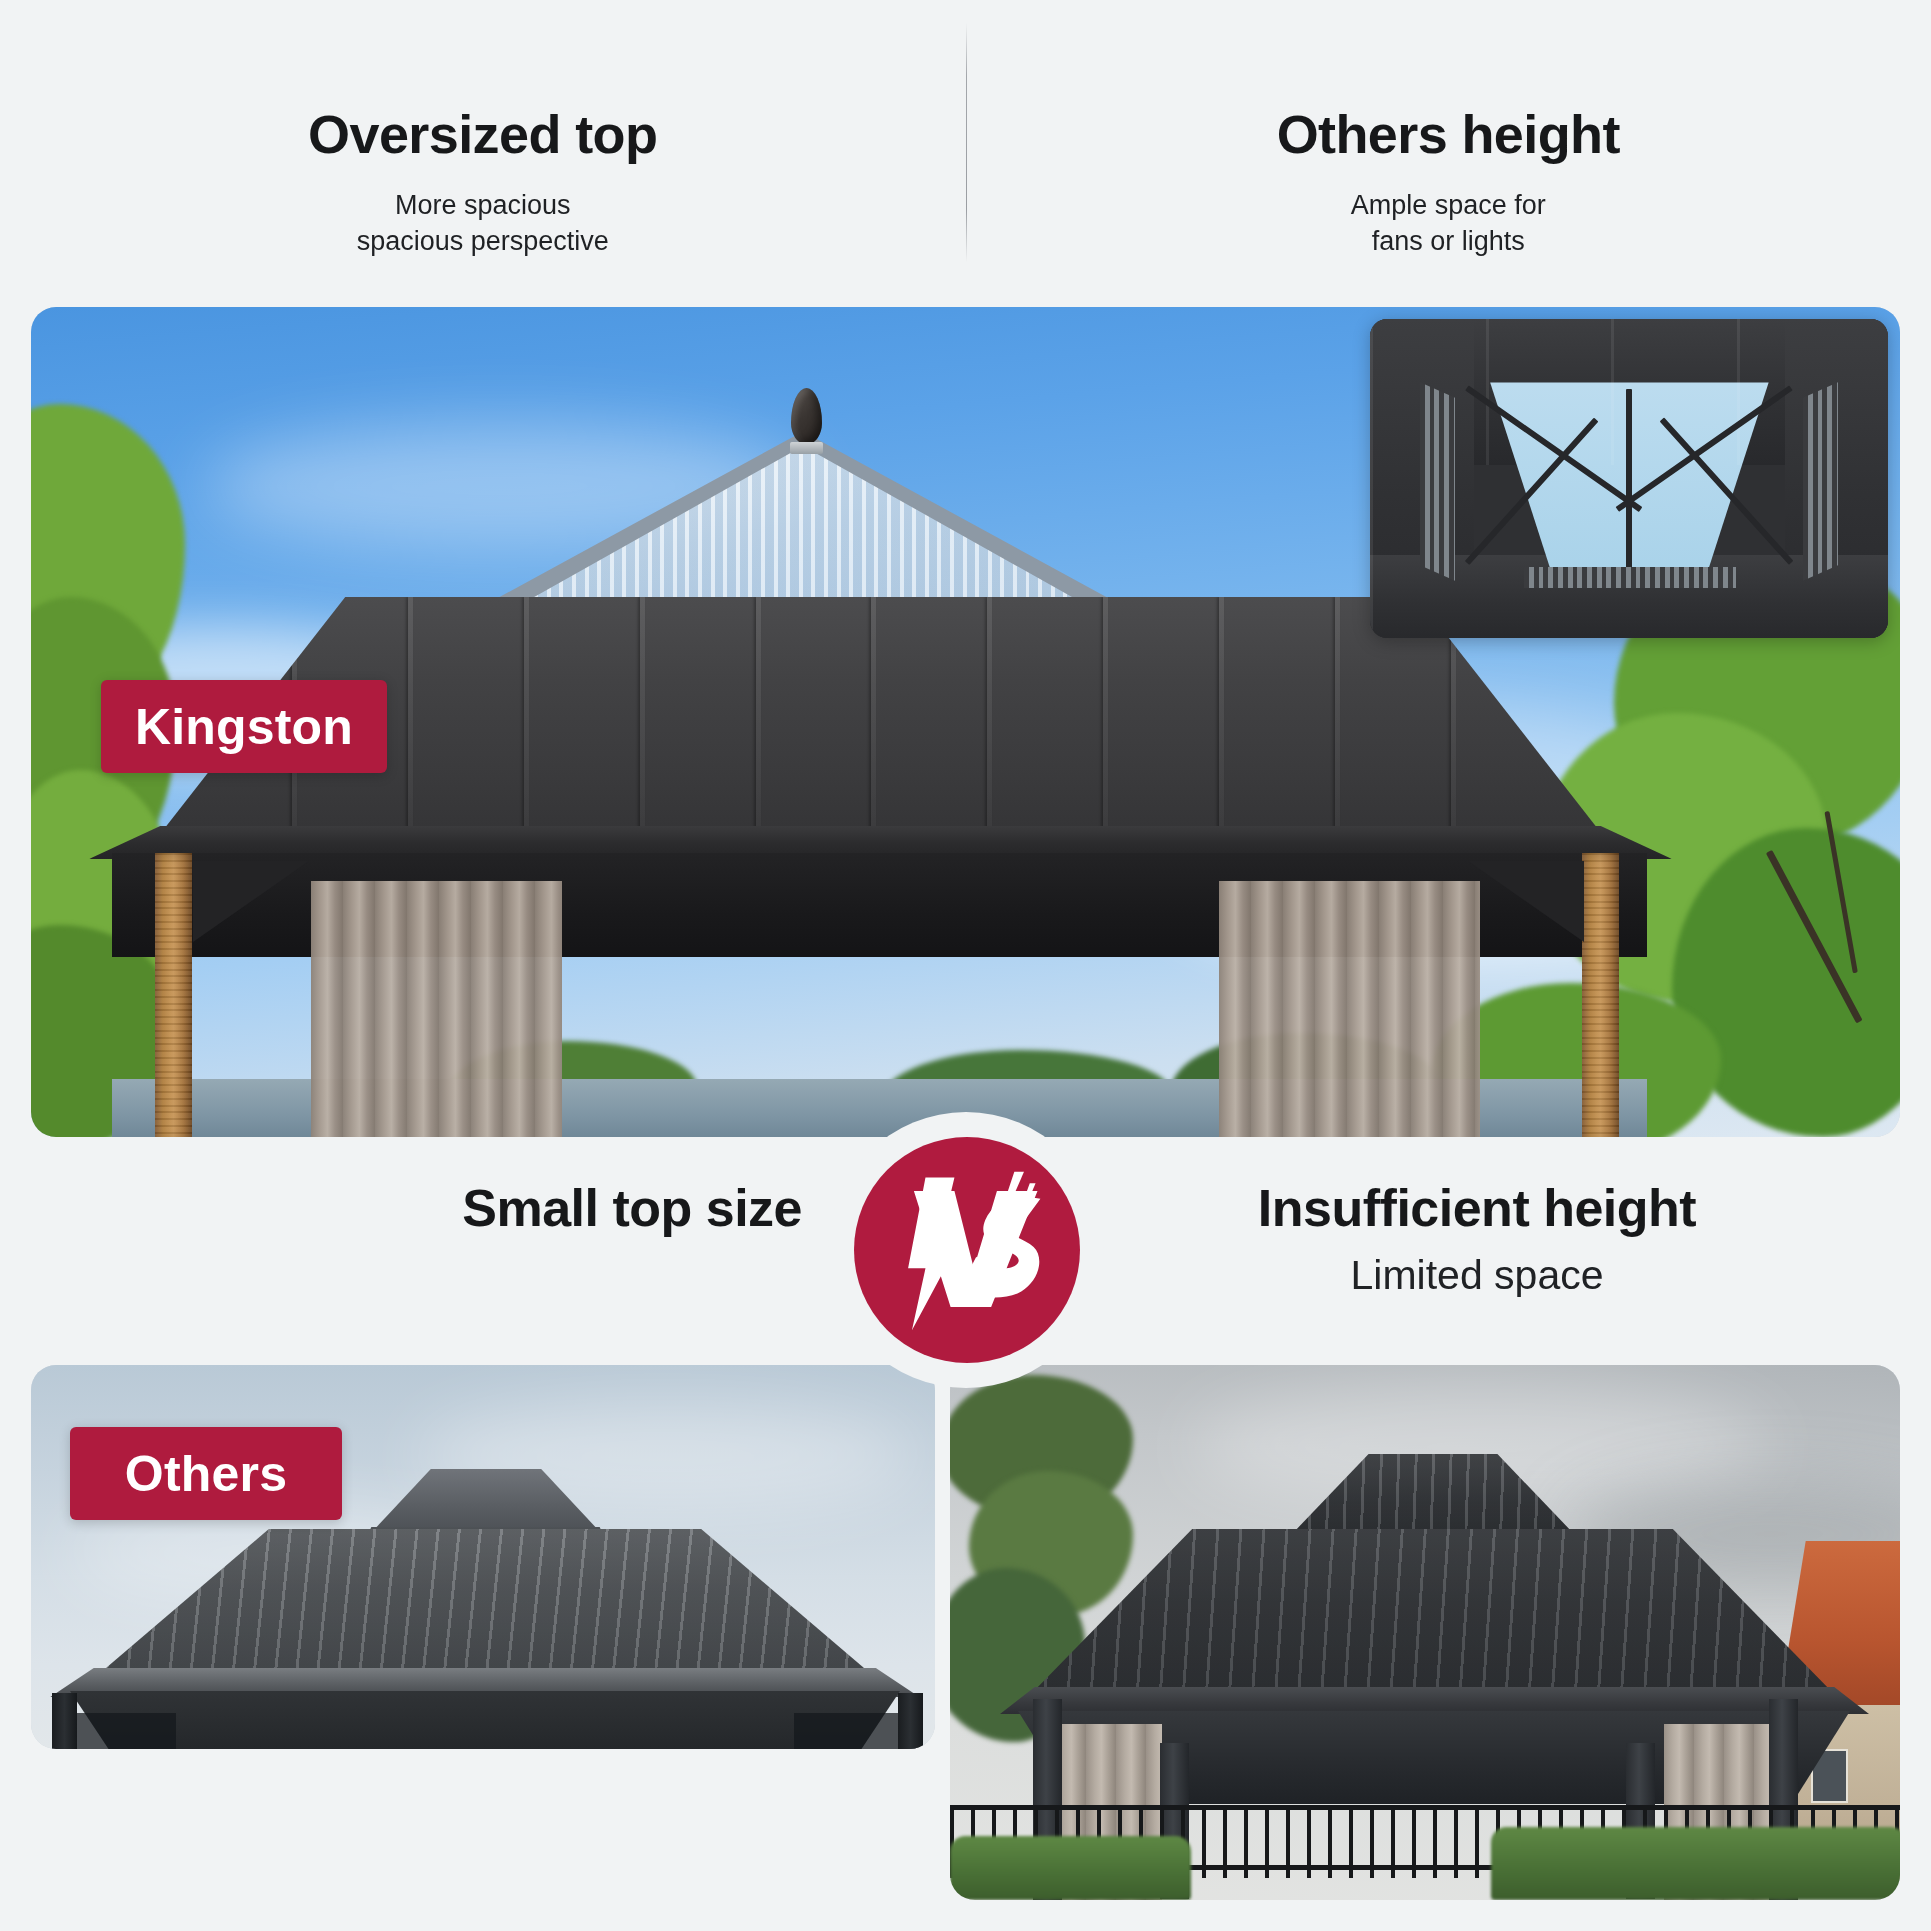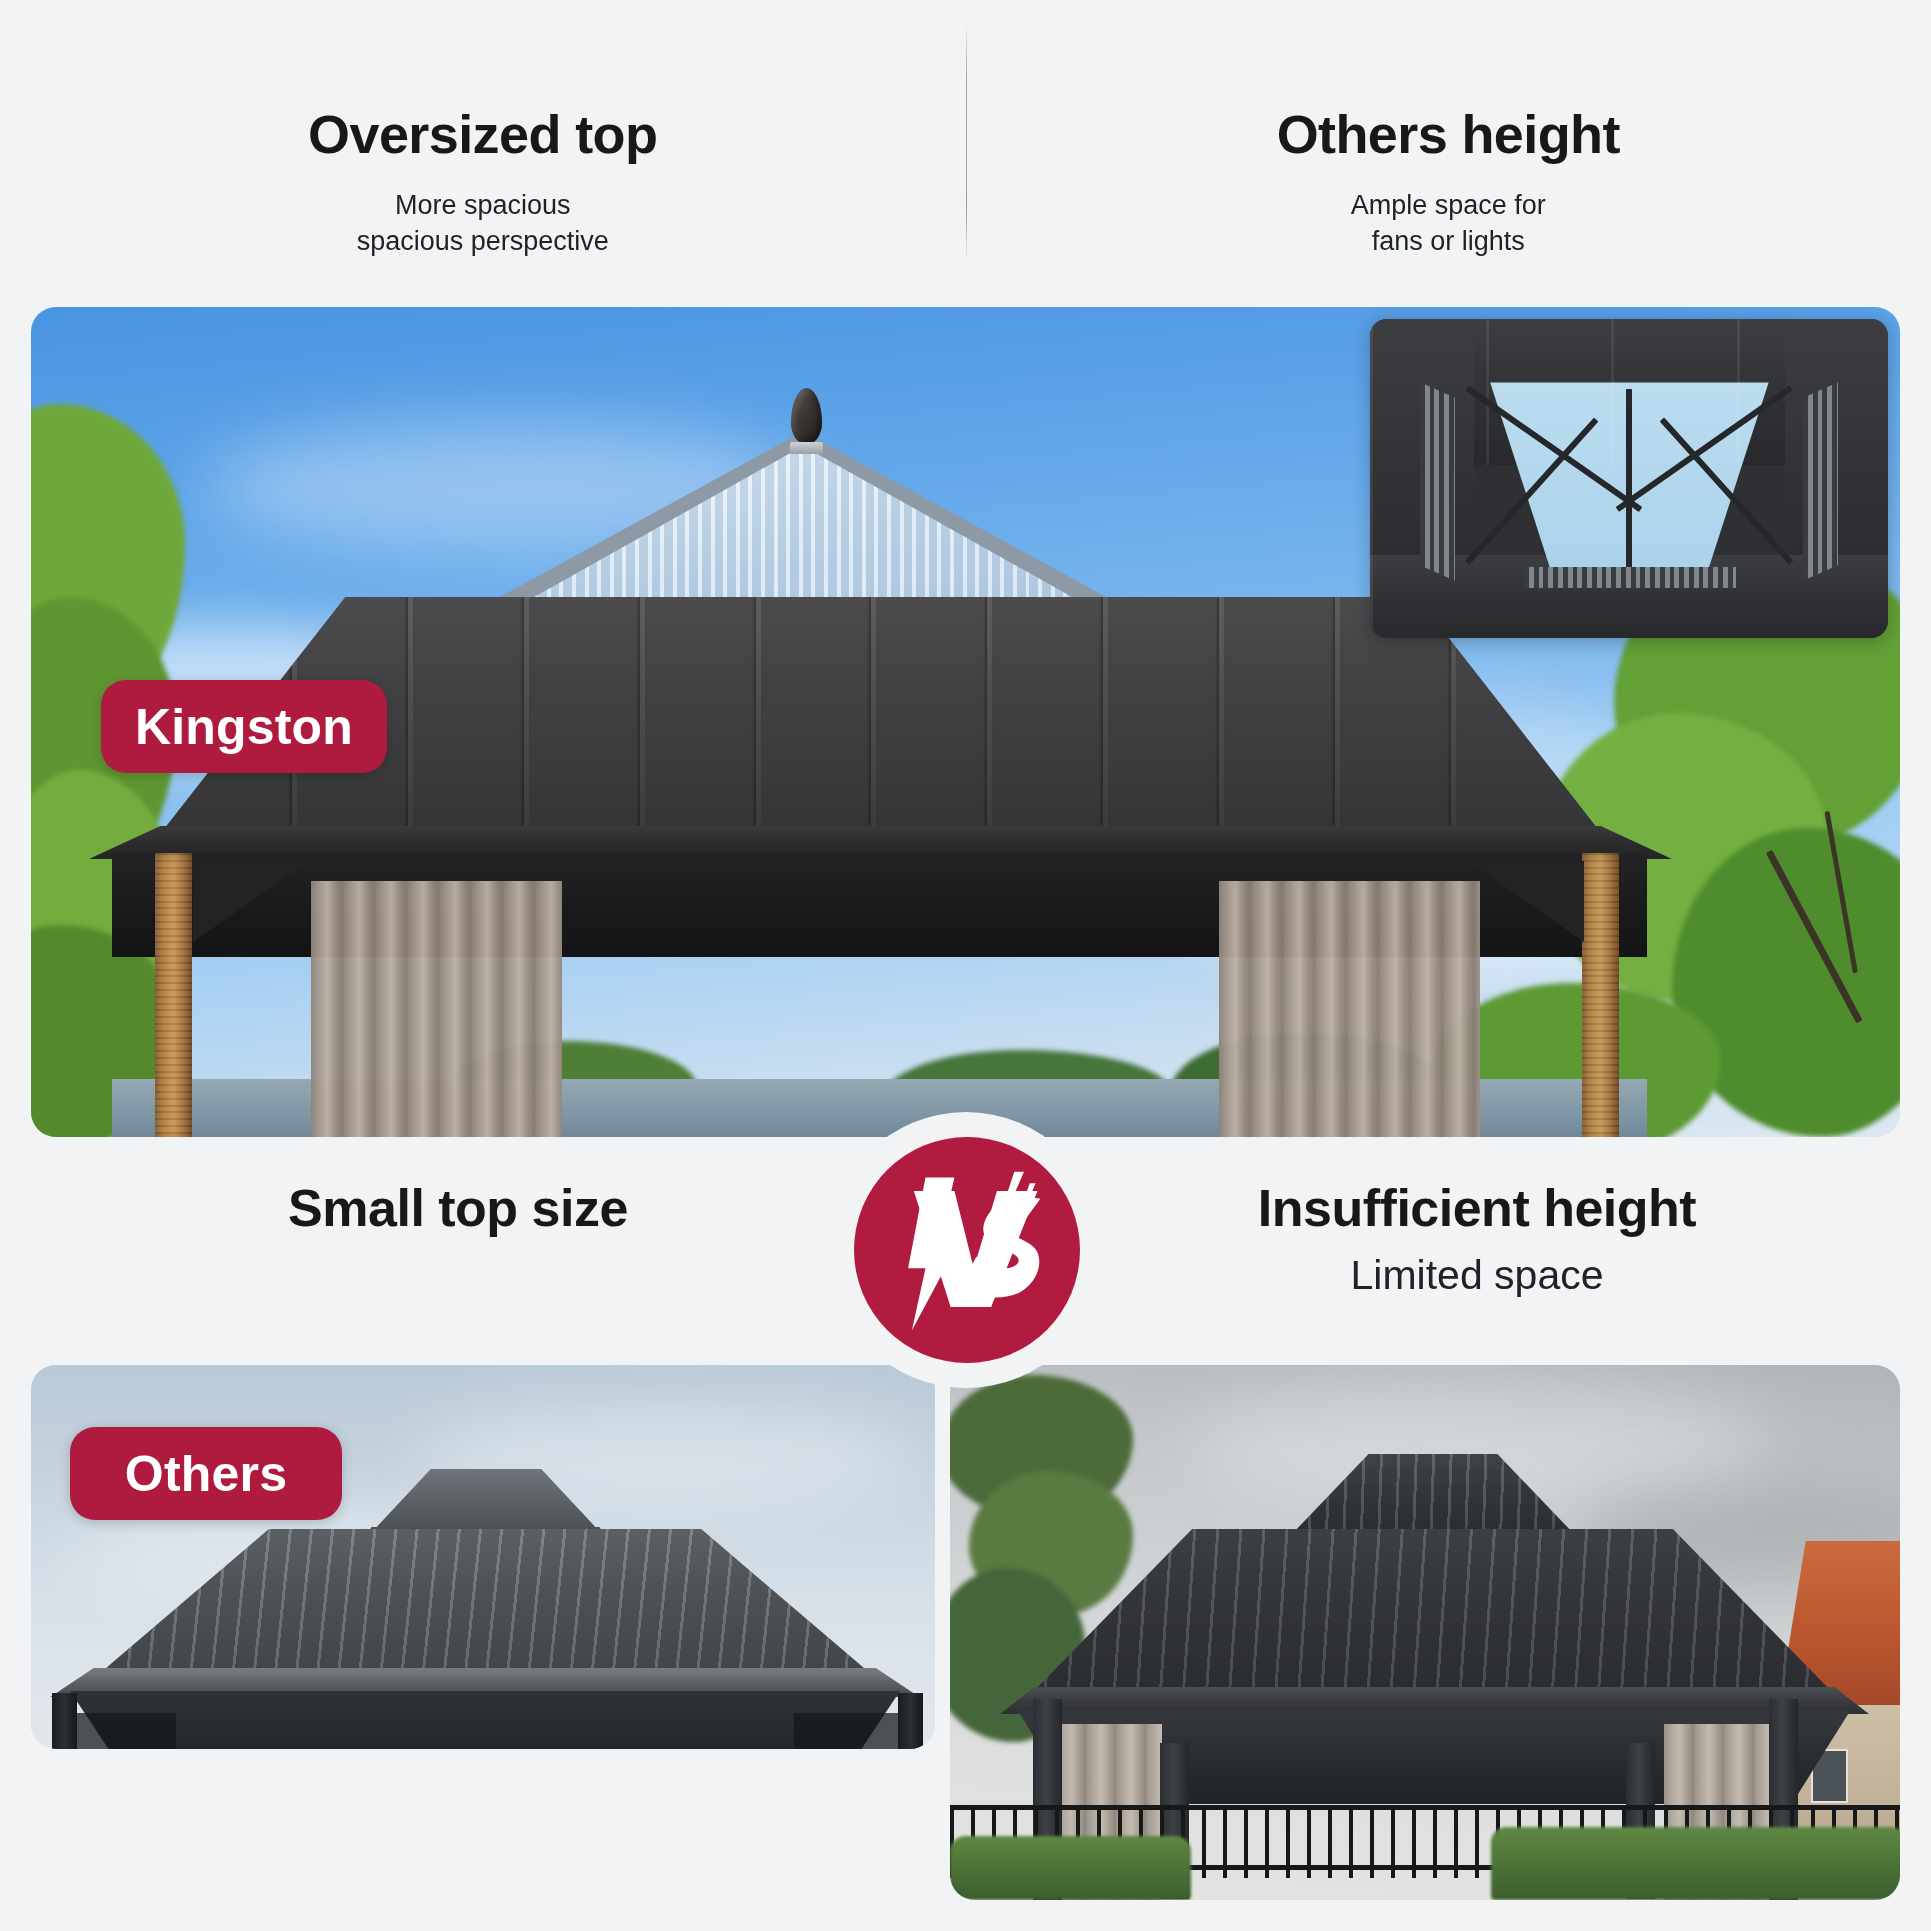--- a/index.html
+++ b/index.html
@@ -435,21 +435,21 @@
     background: linear-gradient(180deg, #7a9487 0%, #628070 100%);
     filter: blur(1.9px);
   }
 
   
   .tag {
     position: absolute;
     display: flex;
     align-items: center;
     justify-content: center;
-    border-radius: 25px;
+    border-radius: 6px;
     color: #ffffff;
     font-weight: 700;
     letter-spacing: 0.2px;
     box-shadow: 0 2.9px 11.6px rgba(0,0,0,0.18);
   }
   .tag-kingston {
     left: 70px; top: 373px;
     width: 286px; height: 93px;
     font-size: 50px;
   }
@@ -461,23 +461,23 @@
 
   
   .mid {
     position: absolute;
     left: 0; top: 1137px;
     width: 1931px; height: 228px;
     background: #f1f3f4;
   }
   .mid-left {
     position: absolute;
-    left: 120px; top: 41px;
+    left: 126px; top: 41px;
     width: 676px;
-    text-align: center;
+    text-align: right;
   }
   .mid-right {
     position: absolute;
     left: 1139px; top: 41px;
     width: 676px;
     text-align: center;
   }
   .mid-title {
     font-size: 52px;
     font-weight: 700;

